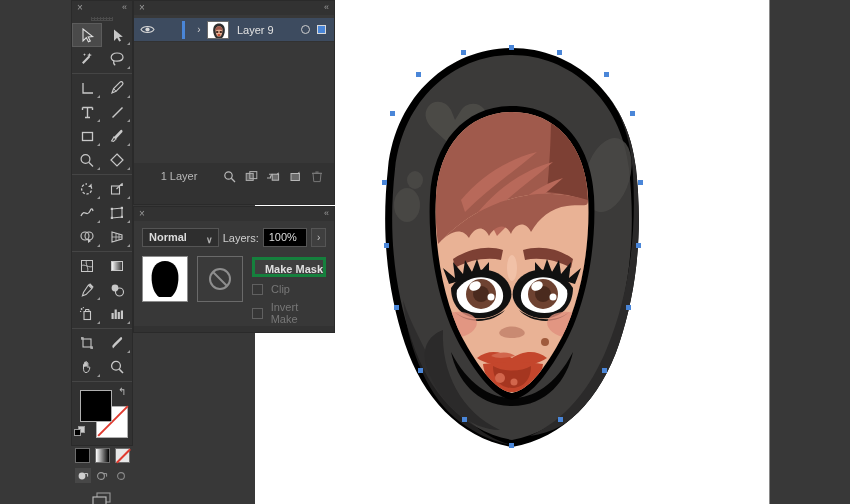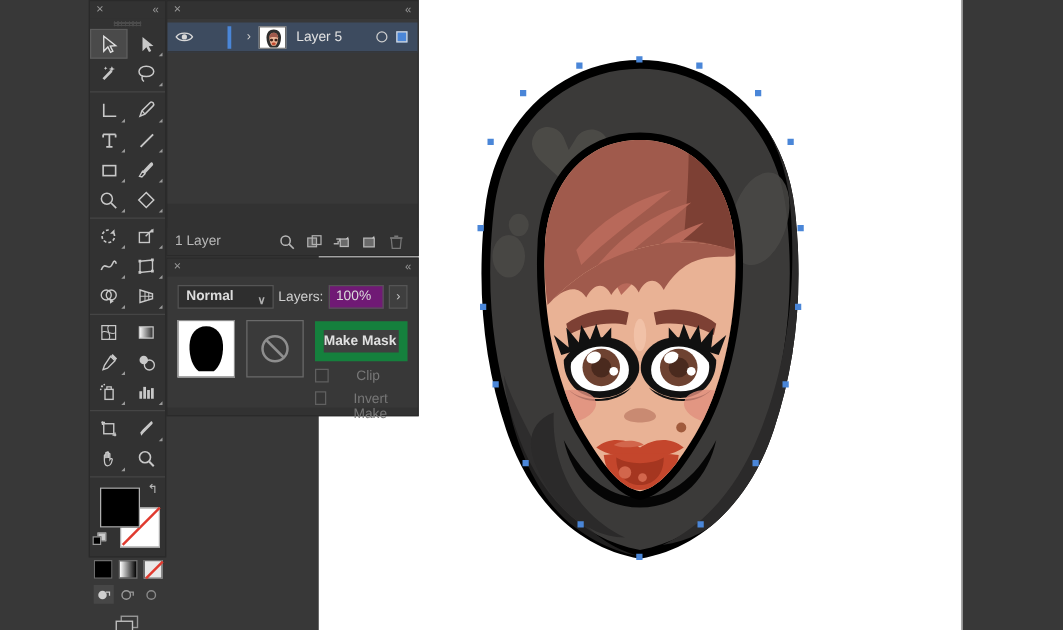--- a/index.html
+++ b/index.html
@@ -127,63 +127,63 @@
   .lr-thumb{
     width:22px; height:18px; background:#fff; border:1px solid #6a6a6a;
     overflow:hidden; position:relative; margin-right:8px;
   }
   .lr-name{ flex:1; color:#e2e2e2; font-size:11px;}
   .lr-target{
     width:9px;height:9px;border:1.5px solid #cfcfcf;border-radius:50%;margin-right:7px;
   }
   .lr-sel{ width:9px;height:9px;background:#4a86d8;border:1px solid #d8d8d8;margin-right:8px;}
   .layers-footer{
-    position:absolute; left:0; bottom:0; width:100%; height:22px;
-    background:#323232; display:flex; align-items:center; padding:0 6px;
+    position:absolute; left:0; bottom:17px; width:100%; height:22px;
+    background:#323232; display:flex; align-items:center; padding:0 6px;text-align:center;
   }
   .lf-count{ font-size:11px; color:#b8b8b8; flex:1; }
   .lf-ico{ width:22px; height:18px; display:flex; align-items:center; justify-content:center;}
 
   
   #transparency-panel{
     position:absolute; left:133px; top:206px; width:202px; height:127px;
     background:#323232; border:1px solid #2a2a2a;
   }
   .tp-body{ background:#383838; padding:7px 8px 0; height:105px;}
   .tp-row1{ display:flex; align-items:center; height:19px; gap:4px;}
   .blend-select{
     width:90px; height:19px; background:#2e2e2e; border:1px solid #555;
     color:#dcdcdc; font-size:11px; line-height:17px; padding-left:6px;
     position:relative; font-weight:bold;
   }
   .blend-select .chev{ position:absolute; right:5px; top:3px; font-size:9px; color:#b0b0b0;}
   .op-label{ font-size:11px; color:#cfcfcf; }
   .op-field{
-    width:52px; height:19px; background:#701a75; border:1px solid #555;
+    width:52px; height:19px; background:#000000; border:1px solid #555;
     color:#dcdcdc; font-size:11px; line-height:17px; padding-left:5px;
   }
   .op-arrow{
     width:17px; height:19px; background:#3f3f3f; border:1px solid #555;
     color:#c8c8c8; font-size:10px; text-align:center; line-height:17px;
   }
   .tp-row2{ display:flex; margin-top:9px; gap:9px; }
   .tp-thumb{
     width:46px; height:46px; background:#fff; border:1px solid #8c8c8c;
     display:flex; align-items:center; justify-content:center; overflow:hidden;
   }
   .tp-mask{
     width:46px; height:46px; background:#3a3a3a; border:1px solid #6a6a6a;
     display:flex; align-items:center; justify-content:center;
   }
   .tp-right{ flex:1; padding-top:1px; }
   .mask-btn{
-    width:100%; height:32px; background:#3f3f3f; border:7px solid #15803d;
-    color:#e0e0e0; font-size:11px; font-weight:bold; text-align:left; line-height:18px;
-  }
-  .cb-row{ display:flex; margin-top:6px; gap:22px; }
+    width:100%; height:20px; background:#3f3f3f; border:3px solid #15803d;
+    color:#e0e0e0; font-size:11px; font-weight:bold; text-align:right; line-height:18px;
+  }
+  .cb-row{ display:flex; align-items:center; margin-top:6px; gap:8px; }
   .cb{ width:11px; height:11px; border:1px solid #606060; background:#363636;}
   .cb-lbl{ font-size:11px; color:#777; }
 </style>
 </head>
 <body>
 
 <div id="canvas-area">
   <svg id="artboard-svg" width="515" height="504" viewBox="0 0 515 504">
     <defs>
       <clipPath id="headclip">
@@ -623,21 +623,21 @@
         <svg width="22" height="18" viewBox="0 0 22 18">
           <rect width="22" height="18" fill="#ffffff"></rect>
           <path d="M11 1.5 C7.4 1.5 5.4 4 5.2 7.5 C5 11.5 6.6 15 8.6 16.5 L13.4 16.5 C15.4 15 17 11.5 16.8 7.5 C16.6 4 14.6 1.5 11 1.5 Z" fill="#2f2e2d"></path>
           <path d="M11 4.2 C8.9 4.2 7.6 5.6 7.5 7.8 C7.4 10.6 8.4 13.4 9.6 14.6 L12.4 14.6 C13.6 13.4 14.6 10.6 14.5 7.8 C14.4 5.6 13.1 4.2 11 4.2 Z" fill="#e9b295"></path>
           <path d="M11 4.2 C8.9 4.2 7.6 5.6 7.5 7.8 L7.5 8.6 C9 7.4 13 7.4 14.5 8.5 L14.5 7.8 C14.4 5.6 13.1 4.2 11 4.2 Z" fill="#a05a4c"></path>
           <ellipse cx="9.2" cy="10" rx="1.3" ry="1.1" fill="#3a2018"></ellipse>
           <ellipse cx="12.8" cy="10" rx="1.3" ry="1.1" fill="#3a2018"></ellipse>
           <ellipse cx="11" cy="13" rx="1.6" ry="1" fill="#c4462c"></ellipse>
         </svg>
       </div>
-      <div class="lr-name">Layer 5</div>
+      <div class="lr-name">Layer 9</div>
       <div class="lr-target"></div>
       <div class="lr-sel"></div>
     </div>
   </div>
 
   <div class="layers-footer">
     <span class="lf-count">1 Layer</span>
     <span class="lf-ico">
       <svg width="13" height="13" viewBox="0 0 13 13">
           <circle cx="5.5" cy="5.5" r="3.7" fill="none" stroke="#b8b8b8" stroke-width="1.2"></circle>

